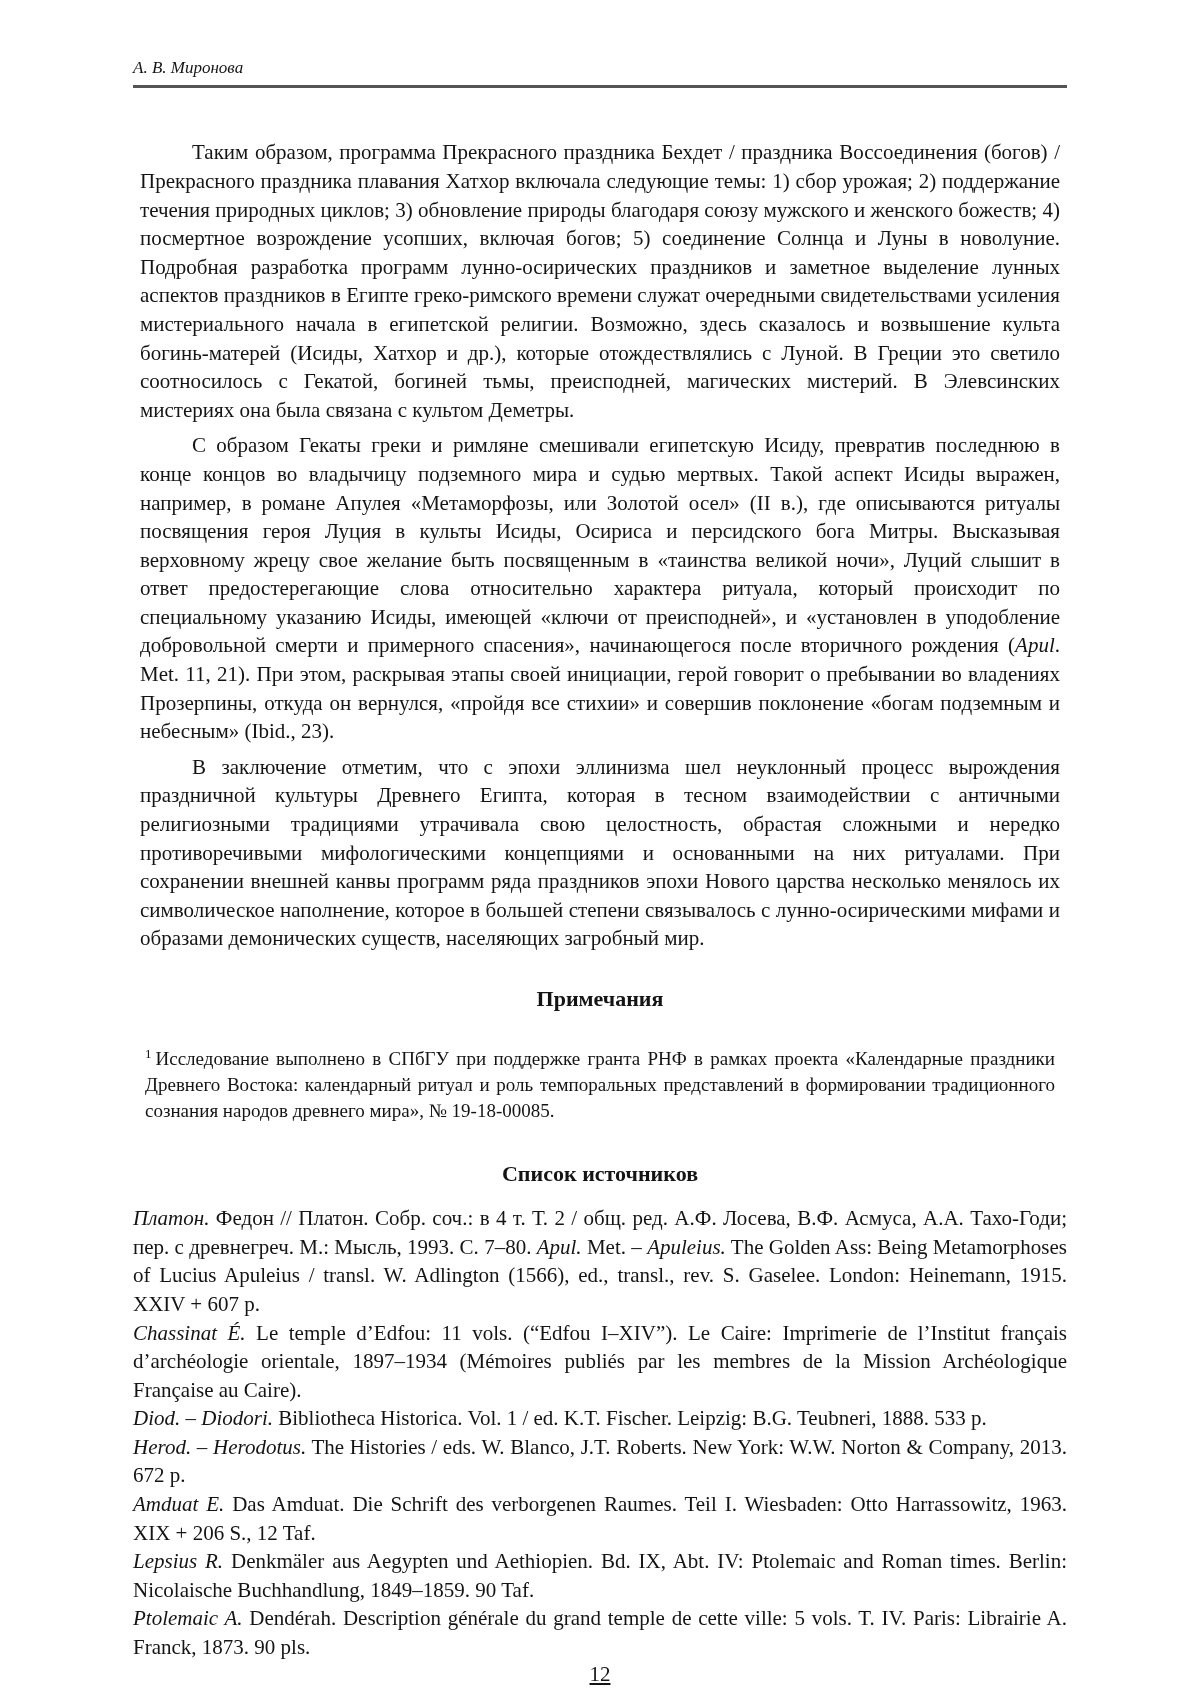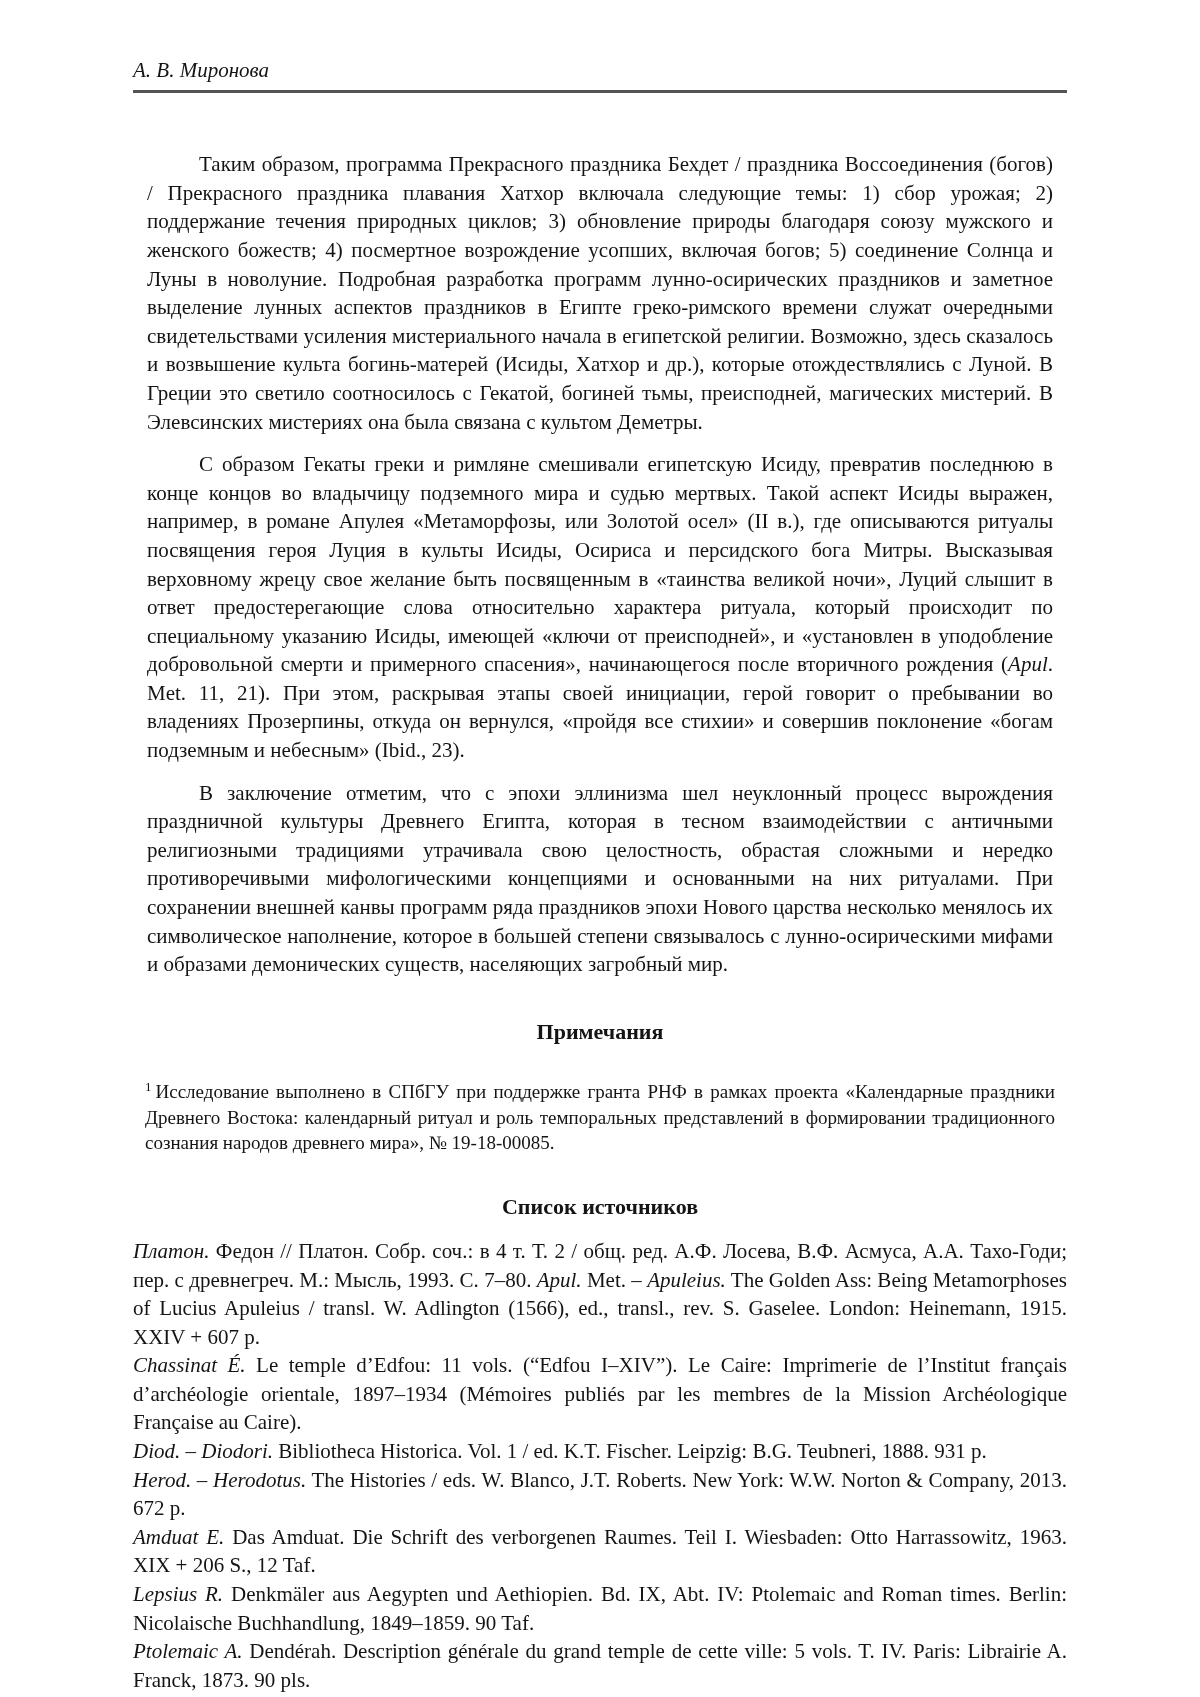--- a/index.html
+++ b/index.html
@@ -16,30 +16,30 @@
     box-sizing: border-box;
     padding: 58px 133px 56px 133px;
     display: flex;
     flex-direction: column;
     font-family: "Liberation Serif", "DejaVu Serif", serif;
     color: #141414;
     overflow: hidden;
   }
   .running-head {
     font-style: italic;
-    font-size: 21px;
+    font-size: 17px;
     line-height: 1.2;
     padding-bottom: 7px;
     border-bottom: 3px solid #545454;
   }
   .article-body {
     margin-top: 43px;
   }
   .body-para {
-    margin: 14px;
+    margin: 7px;
     font-size: 21px;
     line-height: 28.6px;
     text-align: justify;
     text-indent: 52px;
   }
   .section-heading {
     font-size: 22px;
     font-weight: bold;
     text-align: center;
     margin: 26px 0 17px 0;
@@ -88,21 +88,21 @@
 
   <h2 class="section-heading">Примечания</h2>
 
   <p class="footnote"><sup>1</sup><span>Исследование выполнено в СПбГУ при поддержке гранта РНФ в рамках проекта «Календарные праздники Древнего Востока: календарный ритуал и роль темпоральных представлений в формировании традиционного сознания народов древнего мира», № 19-18-00085.</span></p>
 
   <h2 class="section-heading">Список источников</h2>
 
   <div class="sources-list">
       <p class="ref-entry"><i>Платон.</i><span> Федон // Платон. Собр. соч.: в 4 т. Т. 2 / общ. ред. А.Ф. Лосева, В.Ф. Асмуса, А.А. Тахо-Годи; пер. с древнегреч. М.: Мысль, 1993. С. 7–80. </span><i>Apul.</i><span> Met. – </span><i>Apuleius.</i><span> The Golden Ass: Being Metamorphoses of Lucius Apuleius / transl. W. Adlington (1566), ed., transl., rev. S. Gaselee. London: Heinemann, 1915. XXIV + 607 p.</span></p>
       <p class="ref-entry"><i>Chassinat É.</i><span> Le temple d’Edfou: 11 vols. (“Edfou I–XIV”). Le Caire: Imprimerie de l’Institut français d’archéologie orientale, 1897–1934 (Mémoires publiés par les membres de la Mission Archéologique Française au Caire).</span></p>
-      <p class="ref-entry"><i>Diod. – Diodori.</i><span> Bibliotheca Historica. Vol. 1 / ed. K.T. Fischer. Leipzig: B.G. Teubneri, 1888. 931 p.</span></p>
+      <p class="ref-entry"><i>Diod. – Diodori.</i><span> Bibliotheca Historica. Vol. 1 / ed. K.T. Fischer. Leipzig: B.G. Teubneri, 1888. 533 p.</span></p>
       <p class="ref-entry"><i>Herod. – Herodotus.</i><span> The Histories / eds. W. Blanco, J.T. Roberts. New York: W.W. Norton &amp; Company, 2013. 672 p.</span></p>
       <p class="ref-entry"><i>Amduat E.</i><span> Das Amduat. Die Schrift des verborgenen Raumes. Teil I. Wiesbaden: Otto Harrassowitz, 1963. XIX + 206 S., 12 Taf.</span></p>
       <p class="ref-entry"><i>Lepsius R.</i><span> Denkmäler aus Aegypten und Aethiopien. Bd. IX, Abt. IV: Ptolemaic and Roman times. Berlin: Nicolaische Buchhandlung, 1849–1859. 90 Taf.</span></p>
       <p class="ref-entry"><i>Ptolemaic A.</i><span> Dendérah. Description générale du grand temple de cette ville: 5 vols. T. IV. Paris: Librairie A. Franck, 1873. 90 pls.</span></p>
     </div>
 
   <div class="page-number">12</div>
 
 </div>
 

